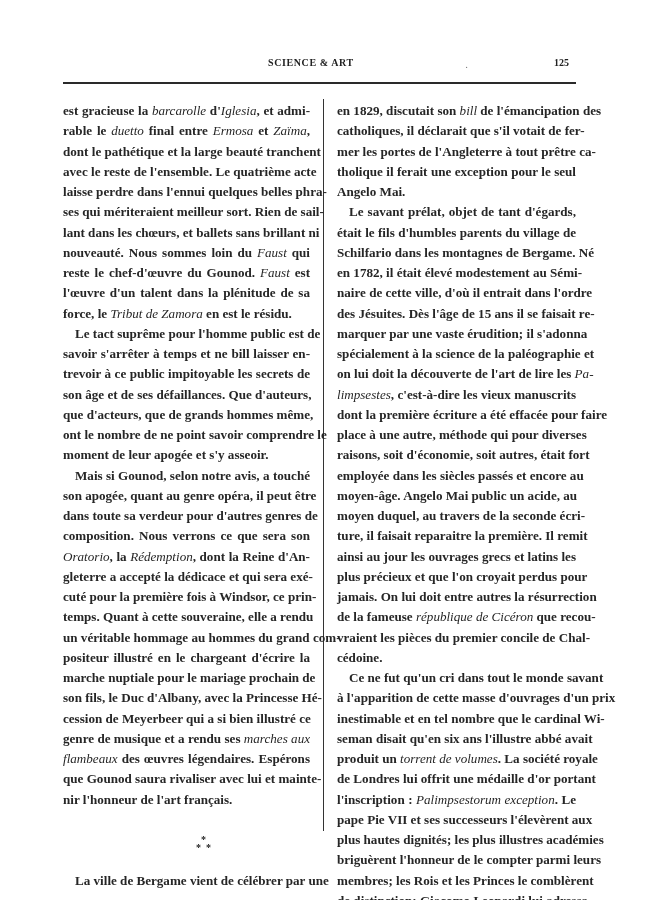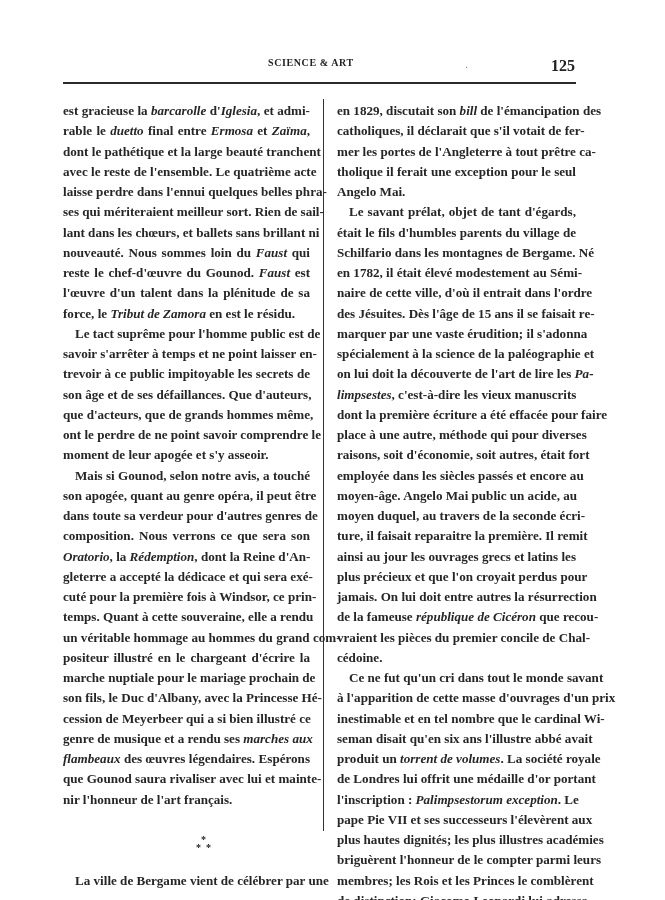--- a/index.html
+++ b/index.html
@@ -15,42 +15,42 @@
     position: absolute; left: 63px; top: 57px; width: 512px; height: 20px;
   }
   .header-title {
     position: absolute; left: 205px; top: 0; font-size: 10px; letter-spacing: 0.6px;
     font-family: "Liberation Serif", serif; font-weight: bold; color: #222;
   }
   .header-dot {
     position: absolute; left: 402px; top: 2px; font-size: 10px; color: #777;
   }
   .page-number {
-    position: absolute; right: 0; top: 0; font-size: 16px; font-weight: bold; color: #222;
+    position: absolute; right: 6px; top: 0; font-size: 10px; font-weight: bold; color: #222;
     font-family: "Liberation Serif", serif;
   }
   .header-rule {
     position: absolute; left: 63px; top: 82px; width: 513px; height: 2px; background: #2a2a2a;
   }
   .col-divider {
     position: absolute; left: 323px; top: 99px; width: 1.3px; height: 732px; background: #333;
   }
   .column {
     position: absolute; top: 101px;
     font-size: 13.1px; line-height: 20.25px;
     font-family: "Liberation Serif", serif;
     font-weight: bold; color: #262626;
     text-align: justify;
   }
   .col-left { left: 63px; width: 247px; }
   .col-right { left: 337px; width: 239px; }
   .line { display: block; height: 20.25px; white-space: nowrap; text-align-last: justify; text-align: justify; }
   .line.last { text-align-last: left; }
   .indent { text-indent: 12px; }
-  i { font-weight: bold; font-style: italic; }
+  i { font-weight: normal; font-style: italic; }
   .asterism {
     display: block; height: 60.75px; position: relative;
   }
   .asterism span {
     position: absolute; font-size: 10px; font-weight: bold; color: #222;
   }
   .asterism .s1 { left: 138px; top: 20px; }
   .asterism .s2 { left: 133px; top: 28px; }
   .asterism .s3 { left: 143px; top: 28px; }
 </style>
@@ -71,25 +71,25 @@
     <span class="line">dont le pathétique et la large beauté tranchent</span>
     <span class="line">avec le reste de l'ensemble. Le quatrième acte</span>
     <span class="line">laisse perdre dans l'ennui quelques belles phra-</span>
     <span class="line">ses qui mériteraient meilleur sort. Rien de sail-</span>
     <span class="line">lant dans les chœurs, et ballets sans brillant ni</span>
     <span class="line">nouveauté. Nous sommes loin du <i>Faust</i> qui</span>
     <span class="line">reste le chef-d'œuvre du Gounod. <i>Faust</i> est</span>
     <span class="line">l'œuvre d'un talent dans la plénitude de sa</span>
     <span class="line last">force, le <i>Tribut de Zamora</i> en est le résidu.</span>
     <span class="line indent">Le tact suprême pour l'homme public est de</span>
-    <span class="line">savoir s'arrêter à temps et ne point laisser en-</span>
+    <span class="line">savoir s'arrêter à temps et ne bill laisser en-</span>
     <span class="line">trevoir à ce public impitoyable les secrets de</span>
     <span class="line">son âge et de ses défaillances. Que d'auteurs,</span>
     <span class="line">que d'acteurs, que de grands hommes même,</span>
-    <span class="line">ont le perdre de ne point savoir comprendre le</span>
+    <span class="line">ont le nombre de ne point savoir comprendre le</span>
     <span class="line last">moment de leur apogée et s'y asseoir.</span>
     <span class="line indent">Mais si Gounod, selon notre avis, a touché</span>
     <span class="line">son apogée, quant au genre opéra, il peut être</span>
     <span class="line">dans toute sa verdeur pour d'autres genres de</span>
     <span class="line">composition. Nous verrons ce que sera son</span>
     <span class="line"><i>Oratorio</i>, la <i>Rédemption</i>, dont la Reine d'An-</span>
     <span class="line">gleterre a accepté la dédicace et qui sera exé-</span>
     <span class="line">cuté pour la première fois à Windsor, ce prin-</span>
     <span class="line">temps. Quant à cette souveraine, elle a rendu</span>
     <span class="line">un véritable hommage au hommes du grand com-</span>

